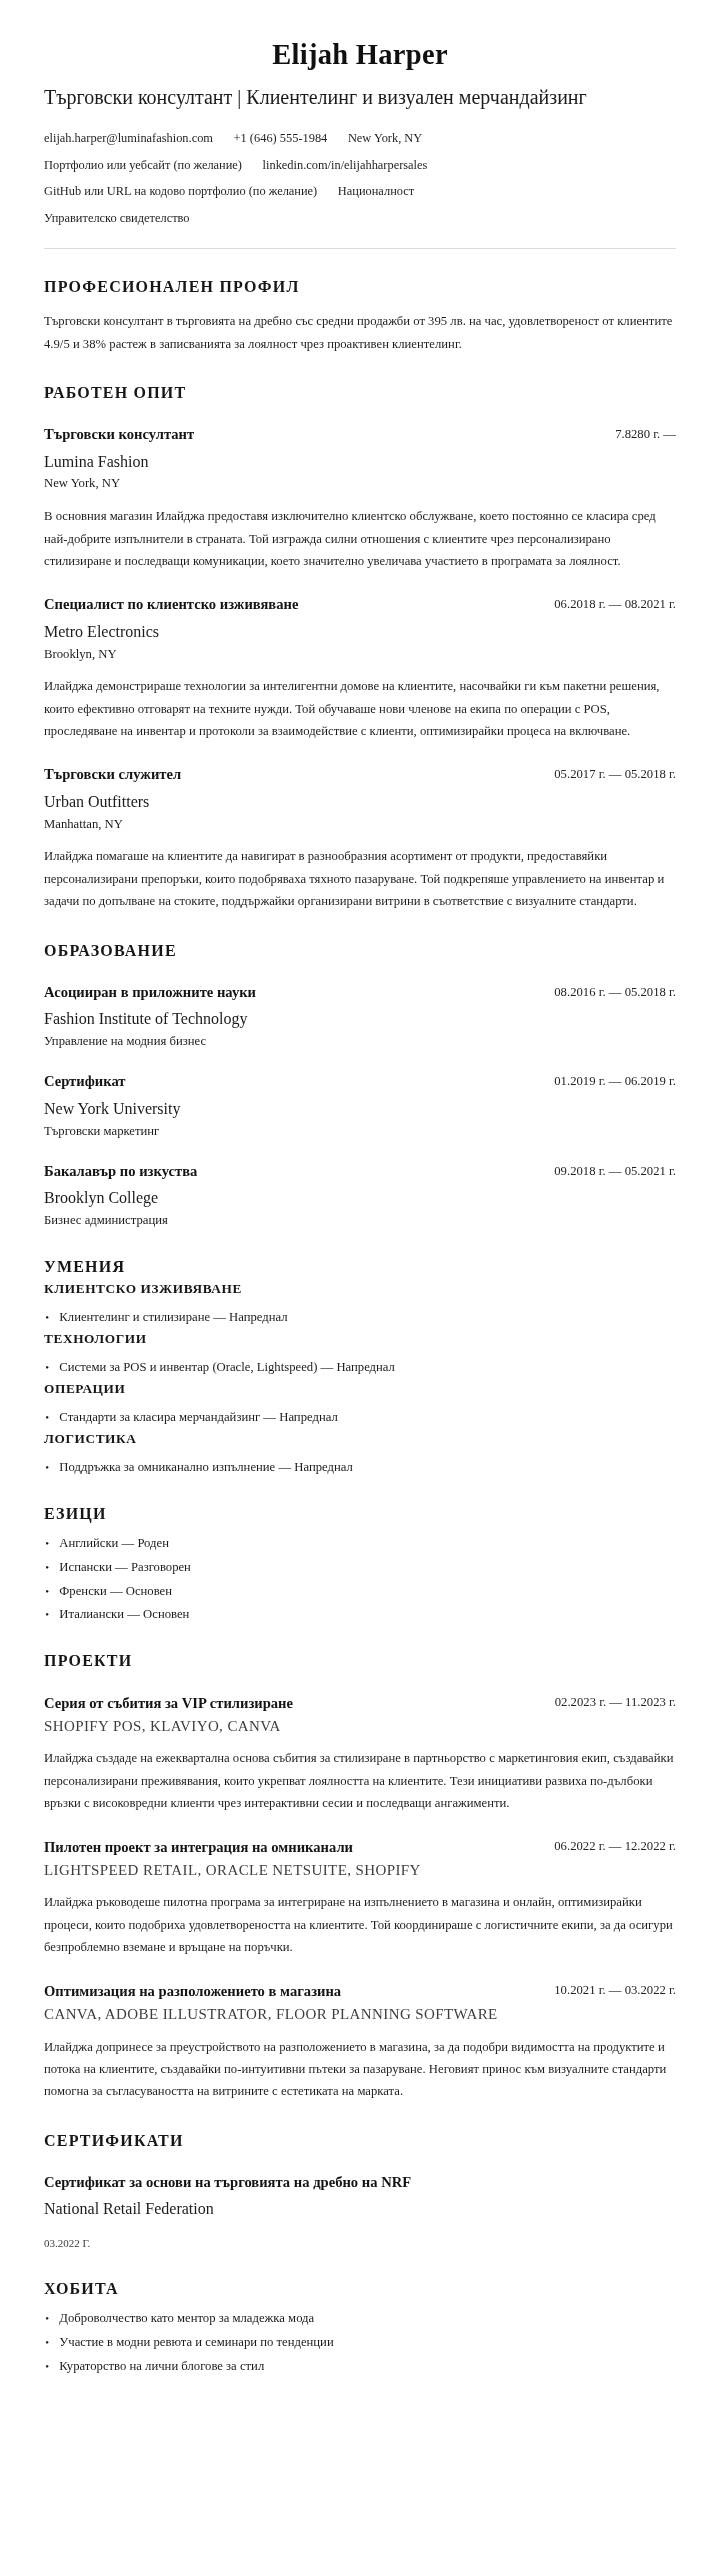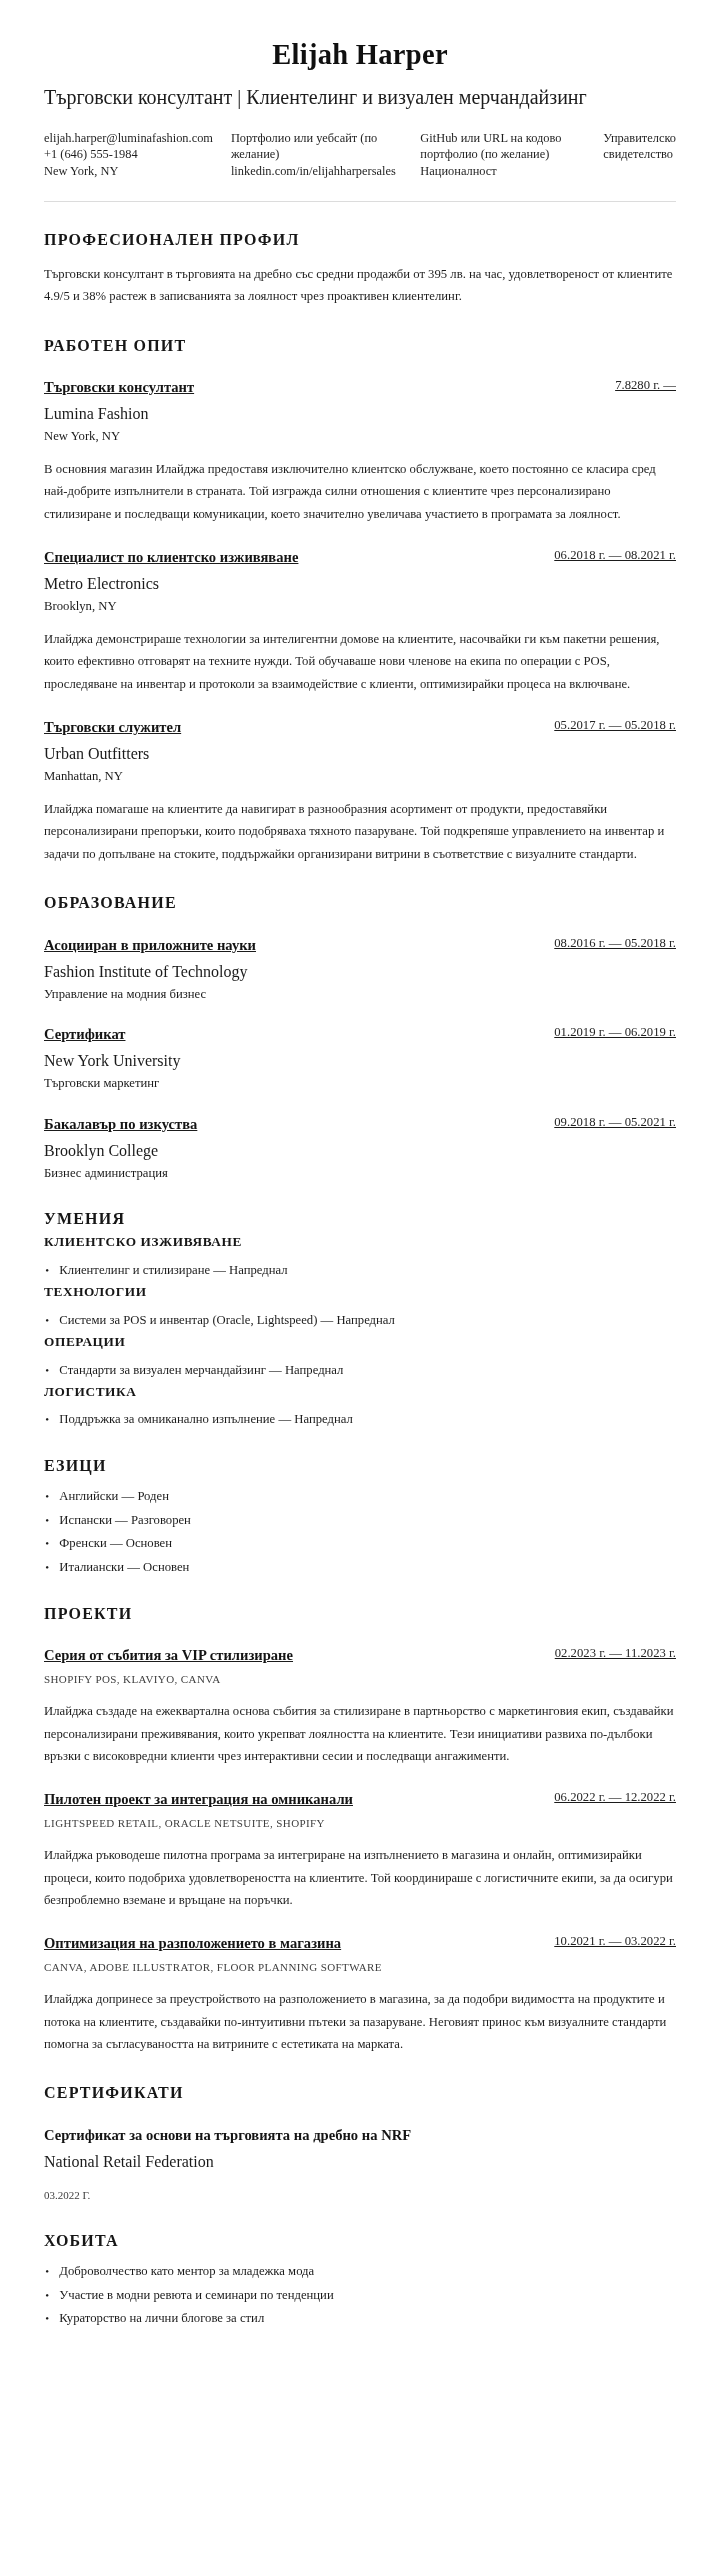--- a/index.html
+++ b/index.html
@@ -1,34 +1,34 @@
 <!DOCTYPE html>
 <html lang="bg" style="font-size:9.7px"><head>
 <meta charset="utf-8">
 <style>
   html,body{margin:0;padding:0;background:#ffffff;}
   body{width:728px;color:#1b1b1b;font-family:"Liberation Serif","DejaVu Serif",serif;}
   .page{width:728px;min-height:2576px;box-sizing:border-box;padding:39px 52px 42px 44px;background:#ffffff;}
 
   h1{font-size:28.5px;line-height:1.1;margin:0;font-weight:700;color:#101010;letter-spacing:0.3px;text-align:center;}
   .subtitle{font-size:20px;margin-top:16px;color:#1b1b1b;}
-  .contact{margin-top:20.6px;display:flex;flex-direction:row;row-gap:10.3px;font-size:12.4px;color:#1f1f1f;}
+  .contact{margin-top:20.6px;display:flex;flex-direction:column;row-gap:10.3px;font-size:12.4px;color:#1f1f1f;}
   .contact-row{display:flex;flex-wrap:wrap;column-gap:20.6px;line-height:16.4px;}
   .divider{border:0;border-top:1.2px solid #dcdcdc;margin:22px 0 0 0;height:0;}
 
   .sec-head{font-size:16px;font-weight:700;letter-spacing:1.2px;color:#161616;margin:29px 0 0 0;line-height:1.15;}
   .body{font-size:12.7px;line-height:22.4px;margin:13.3px 0 0 0;color:#1e1e1e;}
 
   .entry{margin-top:23px;}
-  .entry-head{display:flex;justify-content:space-between;align-items:flex-start;text-decoration:underline;}
+  .entry-head{display:flex;justify-content:space-between;align-items:center;}
   .entry-title{font-size:14.6px;font-weight:700;margin:0;color:#141414;line-height:1.25;}
   .dates{font-size:12.7px;color:#242424;white-space:nowrap;margin-left:18px;}
   .org{font-size:16px;margin-top:10px;line-height:16.4px;}
   .loc,.field{font-size:12.7px;margin-top:5.5px;line-height:16.4px;}
-  .tools{font-size:11px;letter-spacing:0.4px;color:#3e3e3e;margin-top:7.3px;line-height:15px;}
+  .tools{font-size:15px;letter-spacing:0.4px;color:#3e3e3e;margin-top:7.3px;line-height:15px;}
   .cert-date{font-size:11px;color:#3e3e3e;margin-top:18px;line-height:15px;}
 
   .subhead{font-size:13.3px;font-weight:700;letter-spacing:0.6px;margin:5px 0 0 0;color:#161616;line-height:1.2;}
   ul.plain{list-style:none;margin:12px 0 0 0;padding:0;font-size:12.7px;}
   ul.plain li{display:flex;column-gap:10.3px;margin-top:6.7px;line-height:17px;align-items:baseline;}
   ul.plain li:first-child{margin-top:0;}
   .bullet{font-size:11px;color:#1e1e1e;flex:0 0 auto;padding-left:1.2px;}
 </style>
 </head>
 <body>
@@ -152,21 +152,21 @@
             <span>Системи за POS и инвентар (Oracle, Lightspeed) — Напреднал</span>
           </li>
       </ul>
     </div>
 
     <div>
       <h3 class="subhead">ОПЕРАЦИИ</h3>
       <ul class="plain">
         <li>
             <span class="bullet">•</span>
-            <span>Стандарти за визуален мерчандайзинг — Напреднал</span>
+            <span>Стандарти за класира мерчандайзинг — Напреднал</span>
           </li>
       </ul>
     </div>
 
     <div>
       <h3 class="subhead">ЛОГИСТИКА</h3>
       <ul class="plain">
         <li>
             <span class="bullet">•</span>
             <span>Поддръжка за омниканално изпълнение — Напреднал</span>

